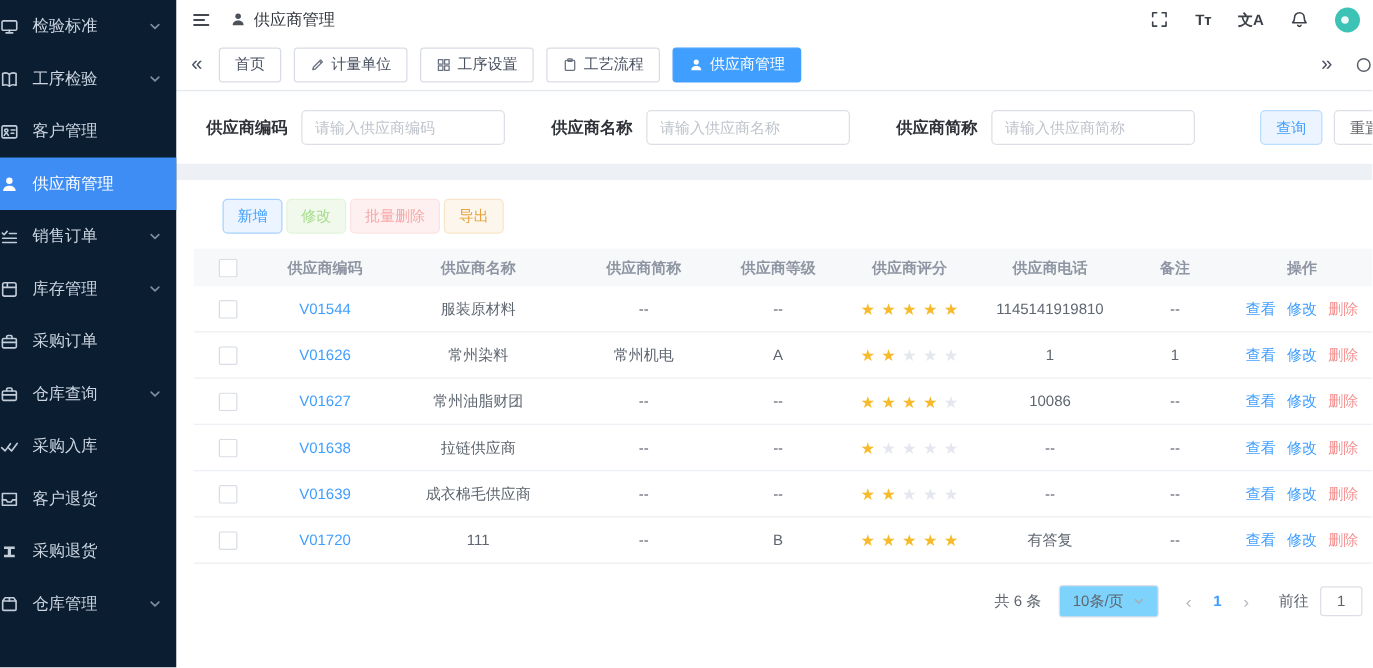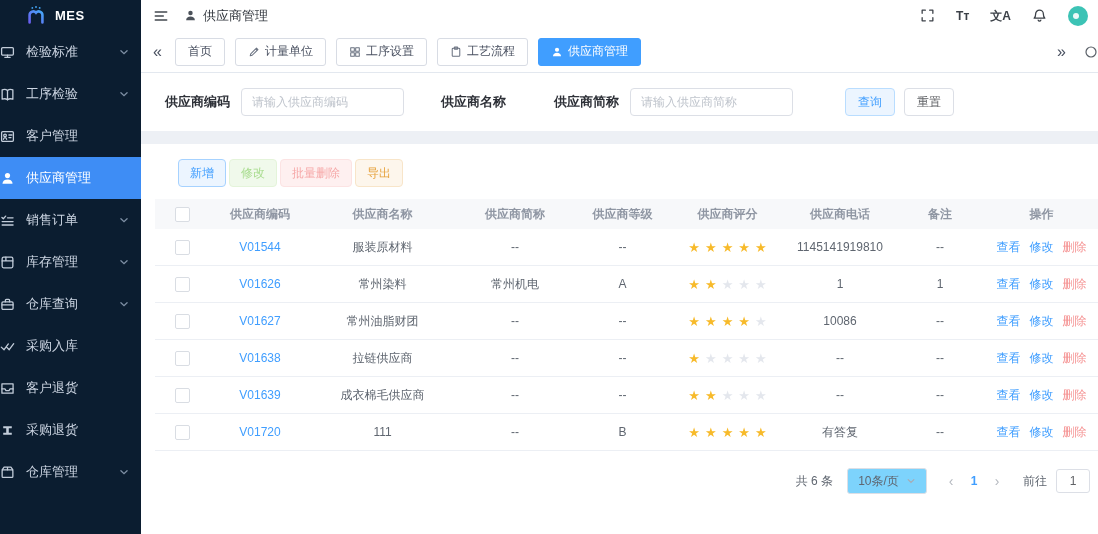--- a/index.html
+++ b/index.html
@@ -102,37 +102,20 @@
   .p-arrow.prev{margin-left:12px}
   .p-num{width:22px;text-align:center;color:#409eff;font-weight:bold;cursor:pointer}
   .p-goto-label{margin:0 9px 0 14px}
   .goto-input{width:34px;height:24px;border:1px solid #dcdfe6;border-radius:3px;text-align:center;font-size:12px;
     color:#606266;box-sizing:border-box;outline:none;font-family:inherit}
 </style>
 </head>
 <body>
 
 <div class="sidebar">
-  <div class="logo-row">
-    <span class="icon logo-ic">
-      <svg viewBox="0 0 24 24" fill="none">
-        <defs>
-          <linearGradient id="lg" x1="0" y1="1" x2="1" y2="0">
-            <stop offset="0" stop-color="#6a5ef0"></stop>
-              <stop offset="1" stop-color="#45a8f8"></stop>
-          </linearGradient>
-        </defs>
-        <path d="M5 19v-8a4 4 0 0 1 7-2.6A4 4 0 0 1 19 11v8" stroke="url(#lg)" stroke-width="2.8" stroke-linecap="round"></path>
-        <circle cx="8" cy="3.2" r="1" fill="#45a8f8"></circle>
-          <circle cx="12" cy="2.2" r="1" fill="#45a8f8"></circle>
-          <circle cx="16" cy="3.2" r="1" fill="#45a8f8"></circle>
-      </svg>
-    </span>
-    <span class="logo-text">MES</span>
-  </div>
   <div id="sidebar-menu">
       <div class="menu-item">
         <span class="icon mi-ic">
           <svg viewBox="0 0 14 14" fill="none" stroke="currentColor" stroke-width="1.2" stroke-linecap="round" stroke-linejoin="round">
             <rect x="1.5" y="2.5" width="11" height="7" rx="1"></rect>
             <path d="M7 9.5v2M4.5 11.5h5"></path>
           </svg>
         </span>
         <span>检验标准</span>
         <span class="icon mi-chev">
@@ -193,20 +176,29 @@
             <rect x="2" y="2" width="10" height="10" rx="1.4"></rect>
             <path d="M2 5.5h10M5.5 2v3.5"></path>
           </svg>
         </span>
         <span>库存管理</span>
         <span class="icon mi-chev">
           <svg viewBox="0 0 14 14" fill="none" stroke="currentColor" stroke-width="1.5" stroke-linecap="round">
             <path d="M3.4 5.5L7 9l3.6-3.5"></path>
           </svg>
         </span>
+      </div>
+      <div class="menu-item">
+        <span class="icon mi-ic">
+          <svg viewBox="0 0 14 14" fill="none" stroke="currentColor" stroke-width="1.2" stroke-linecap="round" stroke-linejoin="round">
+            <rect x="1.8" y="4.5" width="10.4" height="7" rx="1"></rect>
+            <path d="M5 4.5V3.2a1 1 0 0 1 1-1h2a1 1 0 0 1 1 1v1.3M1.8 7.4h10.4"></path>
+          </svg>
+        </span>
+        <span>采购订单</span>
       </div>
       <div class="menu-item">
         <span class="icon mi-ic">
           <svg viewBox="0 0 14 14" fill="none" stroke="currentColor" stroke-width="1.2" stroke-linecap="round" stroke-linejoin="round">
             <rect x="1.8" y="4.5" width="10.4" height="7" rx="1"></rect>
             <path d="M5 4.5V3.2a1 1 0 0 1 1-1h2a1 1 0 0 1 1 1v1.3M1.8 7.4h10.4"></path>
           </svg>
         </span>
         <span>仓库查询</span>
         <span class="icon mi-chev">
@@ -348,20 +340,21 @@
   </div>
 
   <div class="search-row">
     <span id="search-fields" style="display:inline-flex">
         <span class="s-field">
           <span class="s-label">供应商编码</span>
           <input class="s-input" placeholder="请输入供应商编码" value="" style="">
         </span>
         <span class="s-field">
           <span class="s-label">供应商名称</span>
+          <input class="s-input" placeholder="请输入供应商名称" value="" style="">
         </span>
         <span class="s-field">
           <span class="s-label">供应商简称</span>
           <input class="s-input" placeholder="请输入供应商简称" value="" style="">
         </span>
       </span>
     <div class="s-actions">
       <button class="btn btn-query">查询</button>
       <button class="btn btn-reset">重置</button>
 

